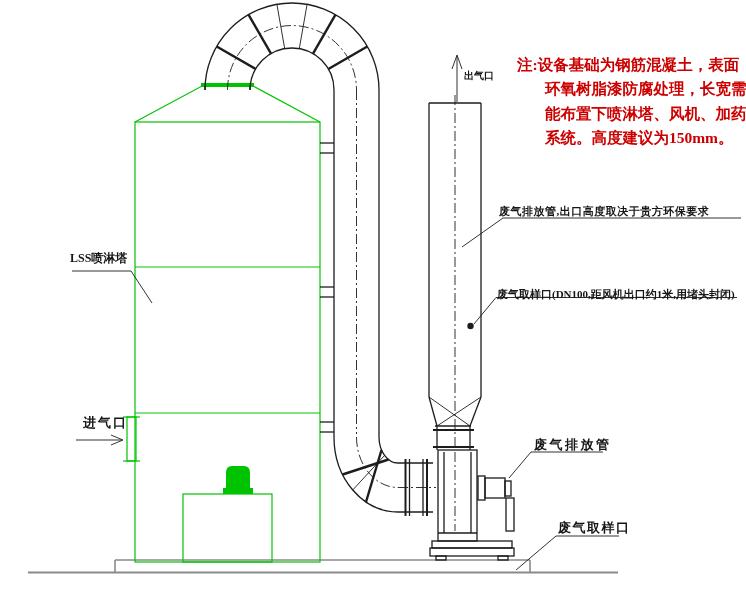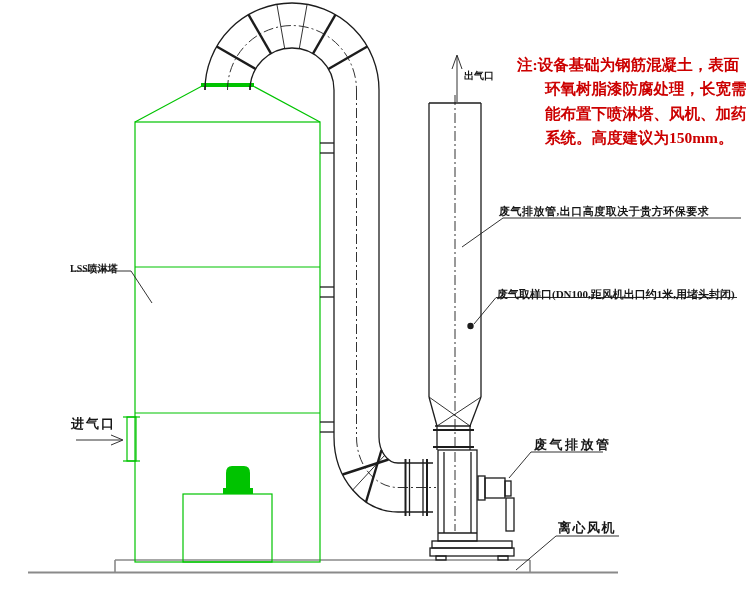--- a/index.html
+++ b/index.html
@@ -11,22 +11,22 @@
   .g{stroke:var(--green);fill:none;stroke-width:1.2;}
   .k{stroke:var(--line);fill:none;stroke-width:1.3;}
   .k2{stroke:var(--line);fill:none;stroke-width:2.4;}
   .thin{stroke:var(--line);fill:none;stroke-width:.9;}
   .gray{stroke:var(--gray);fill:none;}
   .dash{stroke:var(--line);fill:none;stroke-width:.9;stroke-dasharray:10 3 2 3;}
   .lbl{
     position:absolute;color:#161616;font-weight:bold;white-space:nowrap;
     font-family:"Liberation Serif","DejaVu Serif",serif;line-height:1.1;text-align:center;
   }
-  .lbl-tower{left:70px;top:263px;font-size:10px;}
-  .lbl-inlet{left:71px;top:417px;font-size:13px;letter-spacing:2px;}
+  .lbl-tower{left:70px;top:252px;font-size:12px;}
+  .lbl-inlet{left:83px;top:417px;font-size:13px;letter-spacing:2px;font-family:Liberation Mono, monospace;}
   .lbl-outlet{left:464px;top:70px;font-size:10px;}
   .lbl-exhaust{left:493px;top:205px;font-size:11px;letter-spacing:.5px;margin-left:6px;}
   .lbl-sampling{left:497px;top:288px;font-size:11px;}
   .lbl-fan{left:534px;top:438px;font-size:13px;letter-spacing:2.5px;}
   .lbl-foundation{left:558px;top:521px;font-size:13px;letter-spacing:1.5px;}
   .note{
     position:absolute;left:517px;top:53px;width:238px;color:var(--red);
     font-size:15.5px;font-weight:bold;line-height:1.57;
     font-family:"Liberation Serif","DejaVu Serif",serif;
   }
@@ -176,21 +176,21 @@
       <line x1="462" y1="69" x2="457" y2="55"></line>
     </g>
   </svg>
 
   <div class="lbl lbl-tower">LSS喷淋塔</div>
   <div class="lbl lbl-inlet">进气口</div>
   <div class="lbl lbl-outlet">出气口</div>
   <div class="lbl lbl-exhaust">废气排放管,出口高度取决于贵方环保要求</div>
   <div class="lbl lbl-sampling">废气取样口(DN100,距风机出口约1米,用堵头封闭)</div>
   <div class="lbl lbl-fan">废气排放管</div>
-  <div class="lbl lbl-foundation">离心风机</div>
+  <div class="lbl lbl-foundation">废气取样口</div>
 
   <div class="note">
     <div>注:设备基础为钢筋混凝土，表面</div>
     <div class="cont">环氧树脂漆防腐处理，长宽需</div>
     <div class="cont">能布置下喷淋塔、风机、加药</div>
     <div class="cont">系统。高度建议为150mm。</div>
   </div>
 
 </div>
 

